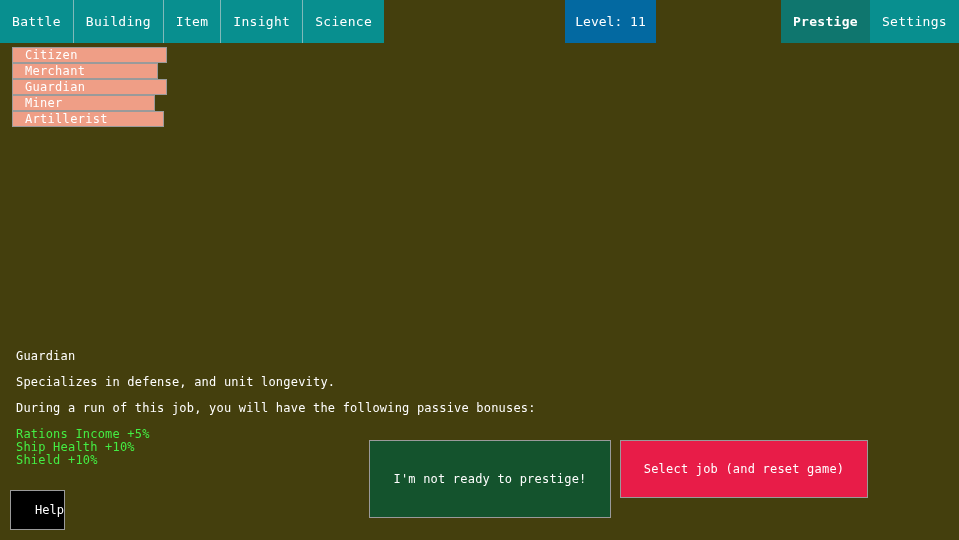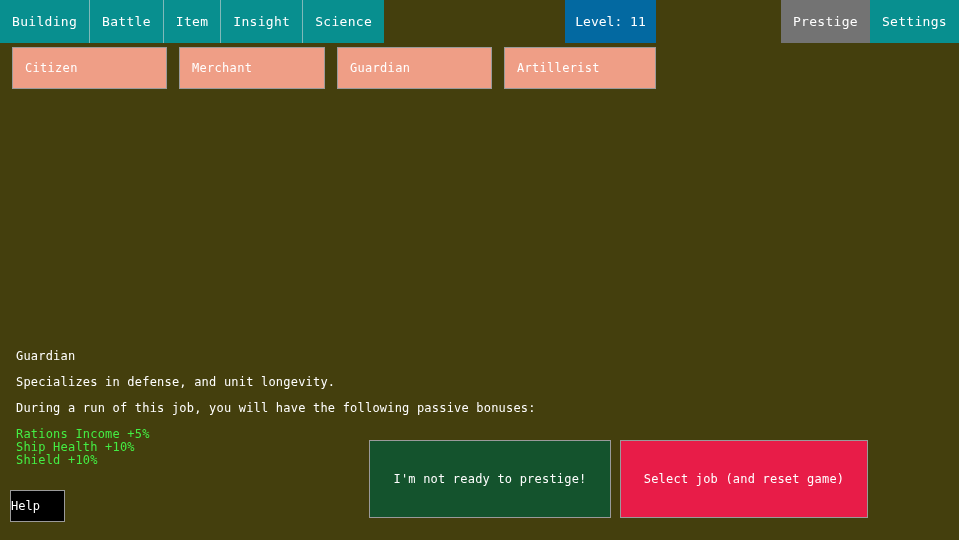--- a/index.html
+++ b/index.html
@@ -43,21 +43,21 @@
   .nav-tab:last-of-type { border-right: none; }
 
   #nav-left { display: flex; align-items: stretch; height: 43px; }
   #nav-right {
     position: absolute;
     right: 0; top: 0;
     height: 43px;
     display: flex;
     align-items: stretch;
   }
-  #prestige-tab { background: #737373; border-right: none; }
+  #prestige-tab { background: #0f766e; border-right: none; font-weight: bold; }
   #settings-tab { background: #088f8f; border-right: none; justify-content: flex-end; }
 
   #level-badge {
     position: absolute;
     left: 565px;
     top: 0;
     width: 91px;
     height: 43px;
     background: #0369a1;
     color: #ffffff;
@@ -69,23 +69,24 @@
     cursor: default;
     user-select: none;
   }
 
   
   #job-tabs {
     position: absolute;
     left: 0;
     top: 47px;
     width: 959px;
-    height: 42px;
+    height: 32px;
     display: flex;
     align-items: stretch;
+    flex-direction: column;
   }
   .job-tab {
     background: #ef9e86;
     border: 1px solid #9a9a9a;
     color: #ffffff;
     font-size: 12px;
     display: flex;
     align-items: center;
     padding-left: 12px;
     margin-left: 12px;
@@ -139,65 +140,65 @@
     cursor: pointer;
     padding: 0;
     white-space: nowrap;
     letter-spacing: 0.2px;
   }
   #select-job-button {
     position: absolute;
     left: 620px;
     top: 440px;
     width: 248px;
-    height: 78px;
+    height: 58px;
     background: #e81c48;
     border: 1px solid #9a9a9a;
     color: #ffffff;
     font-family: "DejaVu Sans Mono", "Liberation Mono", monospace;
     font-size: 12px;
     display: flex;
     align-items: center;
     justify-content: center;
     cursor: pointer;
     padding: 0;
     white-space: nowrap;
     letter-spacing: 0.2px;
   }
 
   
   #help-button {
     position: absolute;
     left: 10px;
     top: 490px;
     width: 55px;
-    height: 32px;
+    height: 40px;
     background: #000000;
     border: 1px solid #9a9a9a;
     color: #ffffff;
     font-family: "DejaVu Sans Mono", "Liberation Mono", monospace;
     font-size: 12px;
     display: flex;
     align-items: center;
-    justify-content: flex-start;
+    justify-content: flex-end;
     cursor: pointer;
     padding: 0;
   }
 </style>
 </head>
 <body>
 
 <div id="nav-bar">
 
   <div id="nav-left">
     <div class="nav-tab">
+      <span>Battle</span>
+    </div>
+    <div class="nav-tab">
       <span>Building</span>
-    </div>
-    <div class="nav-tab">
-      <span>Battle</span>
     </div>
     <div class="nav-tab">
       <span>Item</span>
     </div>
     <div class="nav-tab">
       <span>Insight</span>
     </div>
     <div class="nav-tab">
       <span>Science</span>
     </div>
@@ -220,20 +221,23 @@
 
 <div id="job-tabs">
   <div class="job-tab w1">
     <span>Citizen</span>
   </div>
   <div class="job-tab w2">
     <span>Merchant</span>
   </div>
   <div class="job-tab w3">
     <span>Guardian</span>
+  </div>
+  <div class="job-tab w4">
+    <span>Miner</span>
   </div>
   <div class="job-tab w5">
     <span>Artillerist</span>
   </div>
 </div>
 
 <div id="description">
   <div class="para">Guardian</div>
   <div class="para">Specializes in defense, and unit longevity.</div>
   <div class="para">During a run of this job, you will have the following passive bonuses:</div>

